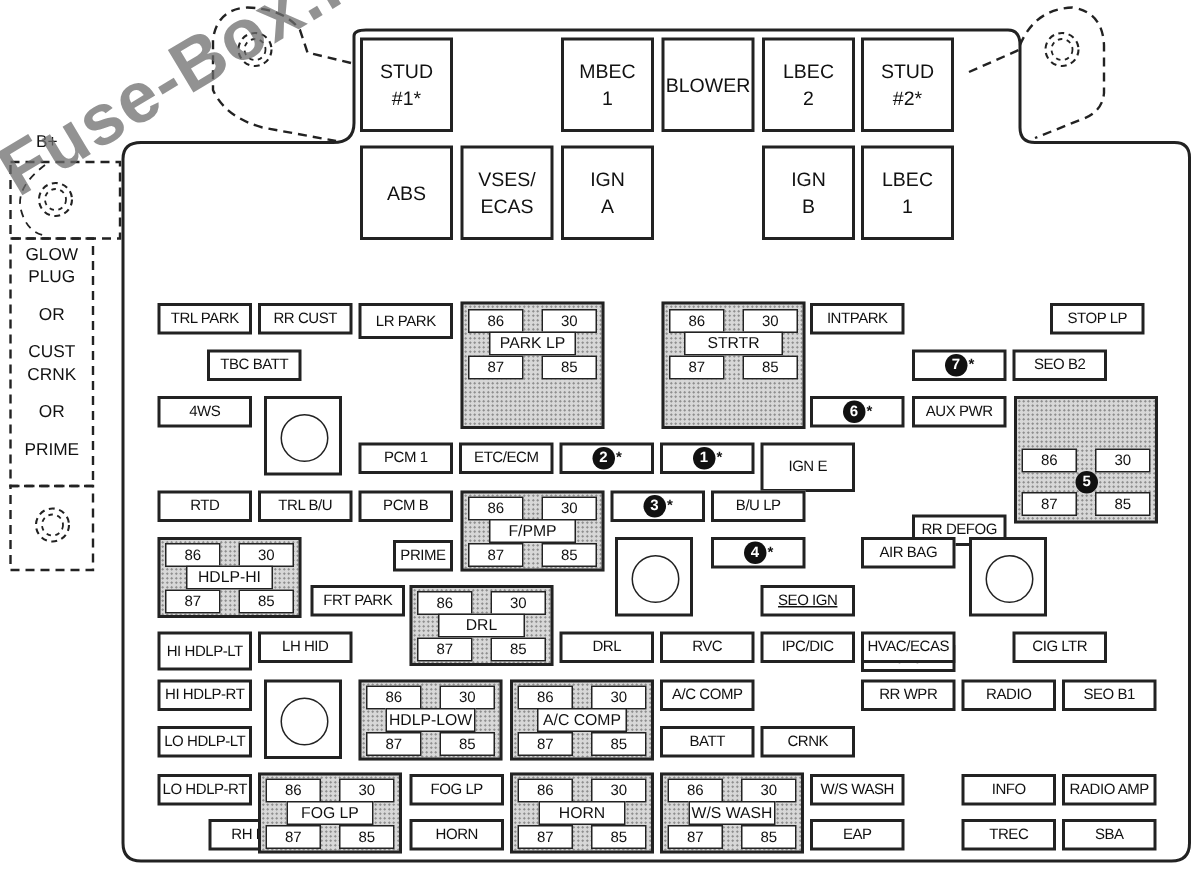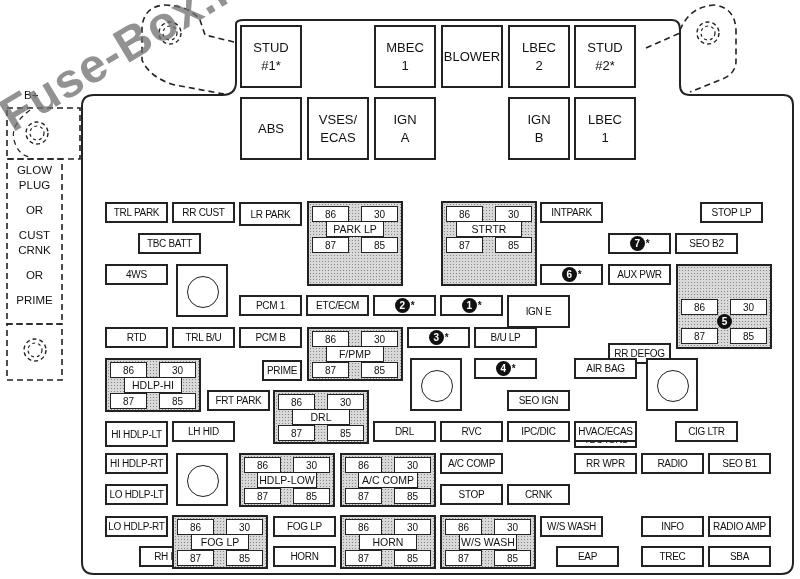--- a/index.html
+++ b/index.html
@@ -128,53 +128,53 @@
 <div class="fuse" style="left:574px;top:358px;width:63px;height:21px;">AIR BAG</div>
 
 <div class="sock" style="left:410px;top:358px;width:52px;height:53px;">
     <div class="circle"></div>
   </div>
 <div class="sock" style="left:646px;top:358px;width:52px;height:53px;">
     <div class="circle"></div>
   </div>
 
 <div class="fuse" style="left:207px;top:390px;width:63px;height:21px;">FRT PARK</div>
-<div class="fuse" style="left:507px;top:390px;width:63px;height:21px;">SEO IGN</div>
+<div class="fuse" style="left:507px;top:390px;width:63px;height:21px;text-decoration:underline;">SEO IGN</div>
 <div class="fuse" style="left:574px;top:390px;width:63px;height:18px;margin-top:40px;">TBC IGN1</div>
 
 <div class="fuse" style="left:105px;top:421px;width:63px;height:26px;">HI HDLP-LT</div>
 <div class="fuse" style="left:172px;top:421px;width:63px;height:21px;">LH HID</div>
 <div class="fuse" style="left:373px;top:421px;width:63px;height:21px;">DRL</div>
 <div class="fuse" style="left:440px;top:421px;width:63px;height:21px;">RVC</div>
 <div class="fuse" style="left:507px;top:421px;width:63px;height:21px;">IPC/DIC</div>
 <div class="fuse" style="left:574px;top:421px;width:63px;height:21px;">HVAC/ECAS</div>
 <div class="fuse" style="left:675px;top:421px;width:63px;height:21px;">CIG LTR</div>
 
 <div class="fuse" style="left:105px;top:453px;width:63px;height:21px;">HI HDLP-RT</div>
 <div class="sock" style="left:176px;top:453px;width:52px;height:53px;">
     <div class="circle"></div>
   </div>
 <div class="fuse" style="left:440px;top:453px;width:63px;height:21px;">A/C COMP</div>
 <div class="fuse" style="left:574px;top:453px;width:63px;height:21px;">RR WPR</div>
 <div class="fuse" style="left:641px;top:453px;width:63px;height:21px;">RADIO</div>
 <div class="fuse" style="left:708px;top:453px;width:63px;height:21px;">SEO B1</div>
 
 <div class="fuse" style="left:105px;top:484px;width:63px;height:21px;">LO HDLP-LT</div>
-<div class="fuse" style="left:440px;top:484px;width:63px;height:21px;">STOP</div>
+<div class="fuse" style="left:440px;top:484px;width:63px;height:21px;">BATT</div>
 <div class="fuse" style="left:507px;top:484px;width:63px;height:21px;">CRNK</div>
 
 <div class="fuse" style="left:105px;top:516px;width:63px;height:21px;">LO HDLP-RT</div>
 <div class="fuse" style="left:273px;top:516px;width:63px;height:21px;">FOG LP</div>
 <div class="fuse" style="left:540px;top:516px;width:63px;height:21px;">W/S WASH</div>
 <div class="fuse" style="left:641px;top:516px;width:63px;height:21px;">INFO</div>
 <div class="fuse" style="left:708px;top:516px;width:63px;height:21px;">RADIO AMP</div>
 
 <div class="fuse" style="left:105px;top:546px;width:63px;height:21px;margin-left:34px;">RH HID</div>
 <div class="fuse" style="left:273px;top:546px;width:63px;height:21px;">HORN</div>
-<div class="fuse" style="left:540px;top:546px;width:63px;height:21px;margin-left:16px;">EAP</div>
+<div class="fuse" style="left:540px;top:546px;width:63px;height:21px;">EAP</div>
 <div class="fuse" style="left:641px;top:546px;width:63px;height:21px;">TREC</div>
 <div class="fuse" style="left:708px;top:546px;width:63px;height:21px;">SBA</div>
 
 <div class="relay" style="left:307px;top:201px;width:96px;height:85px;">
   <div class="pin" style="left:3px;top:3px;">86</div>
   <div class="pin" style="right:3px;top:3px;">30</div>
   <div class="rlabel" style="left:17px;top:18px;width:58px;height:16px;">PARK LP</div>
   <div class="pin" style="left:3px;top:34px;">87</div>
   <div class="pin" style="right:3px;top:34px;">85</div>
 </div>

